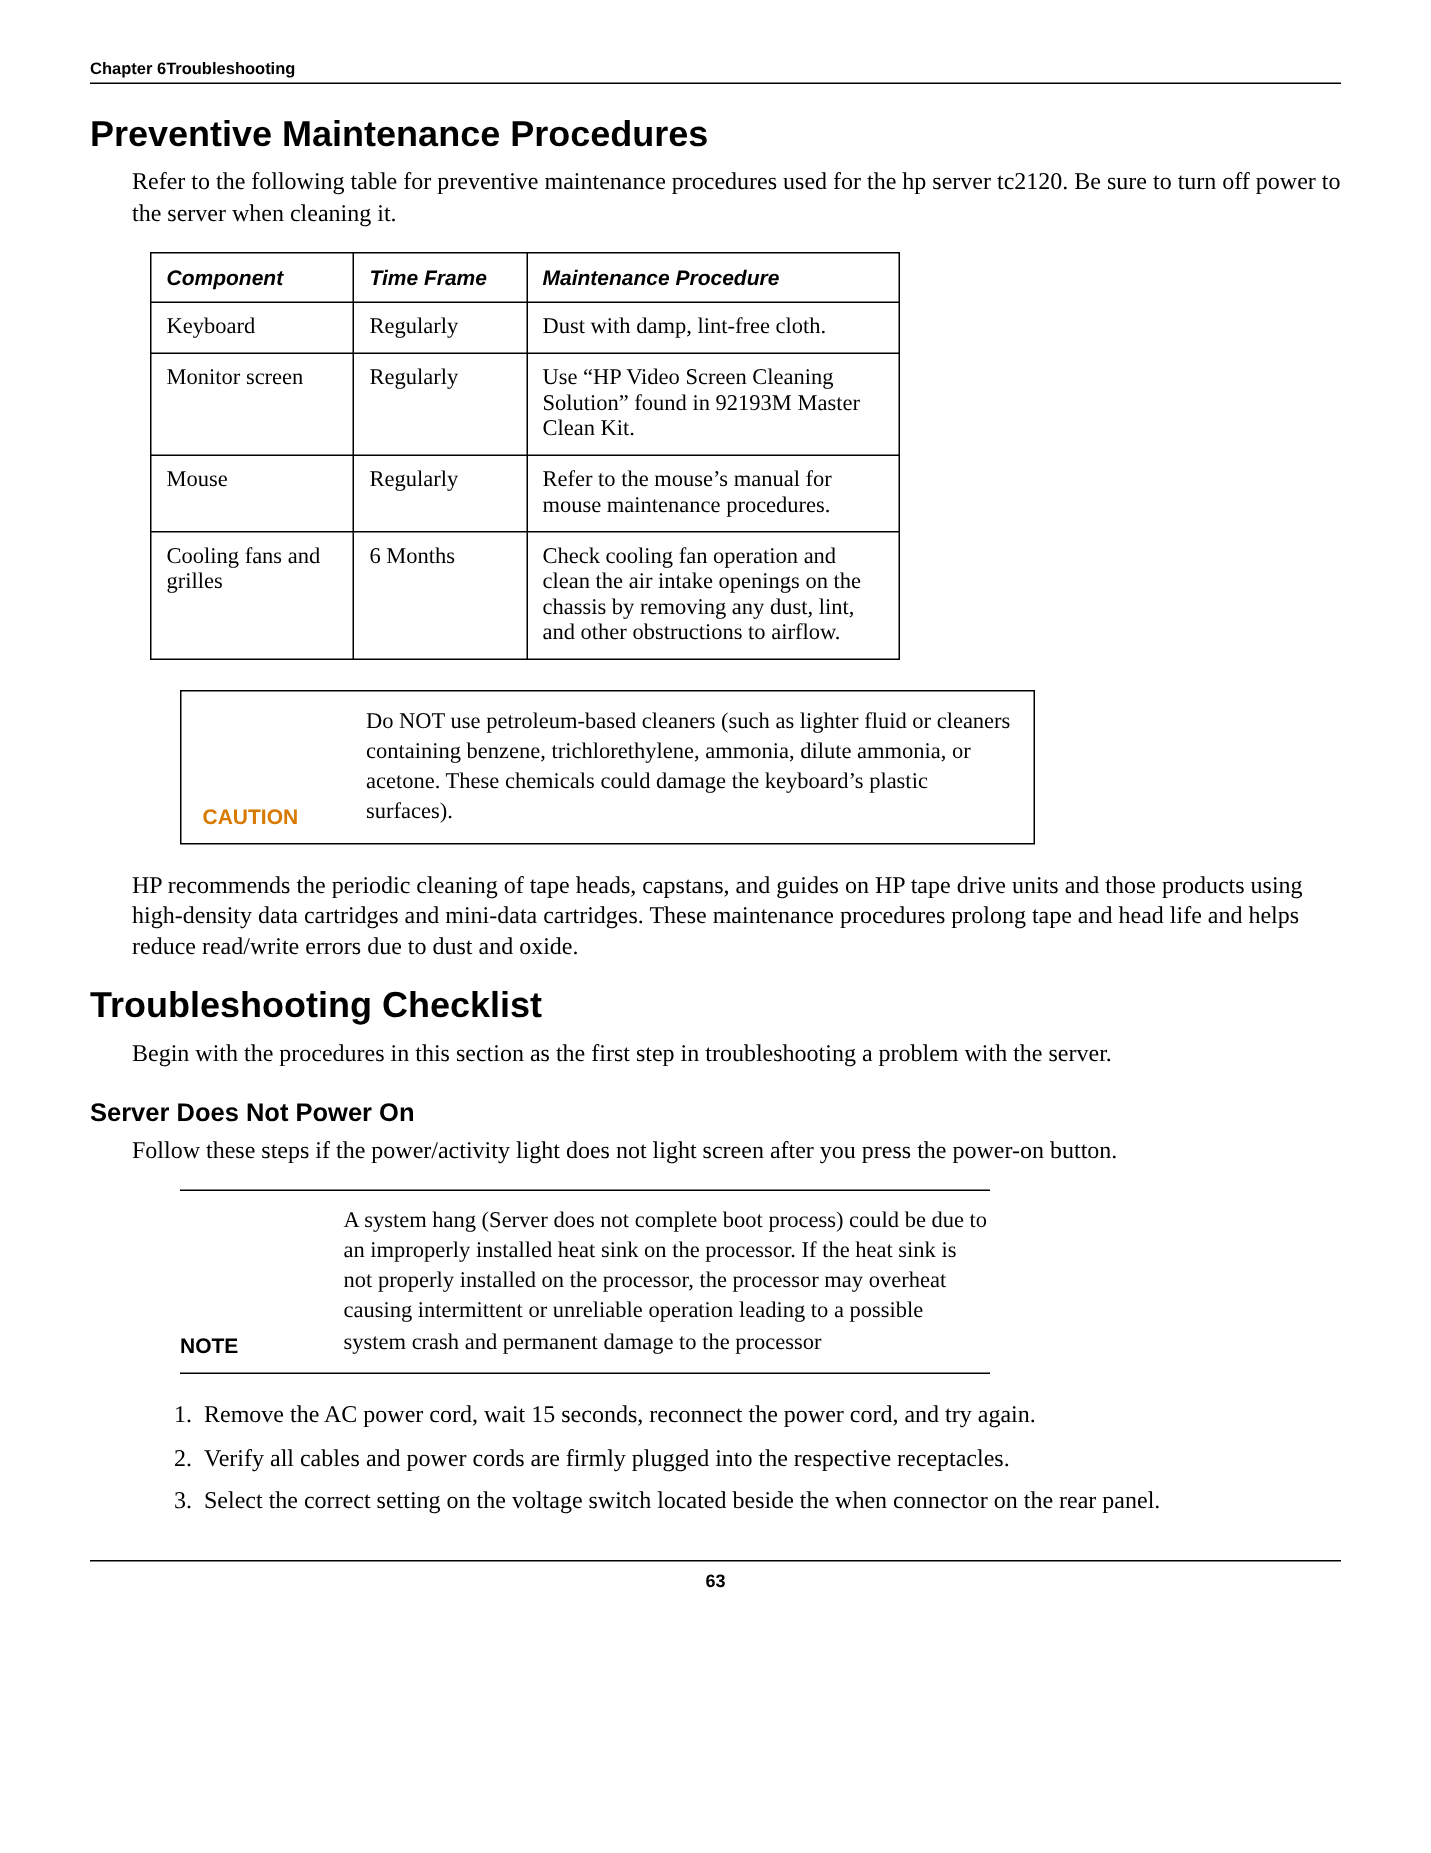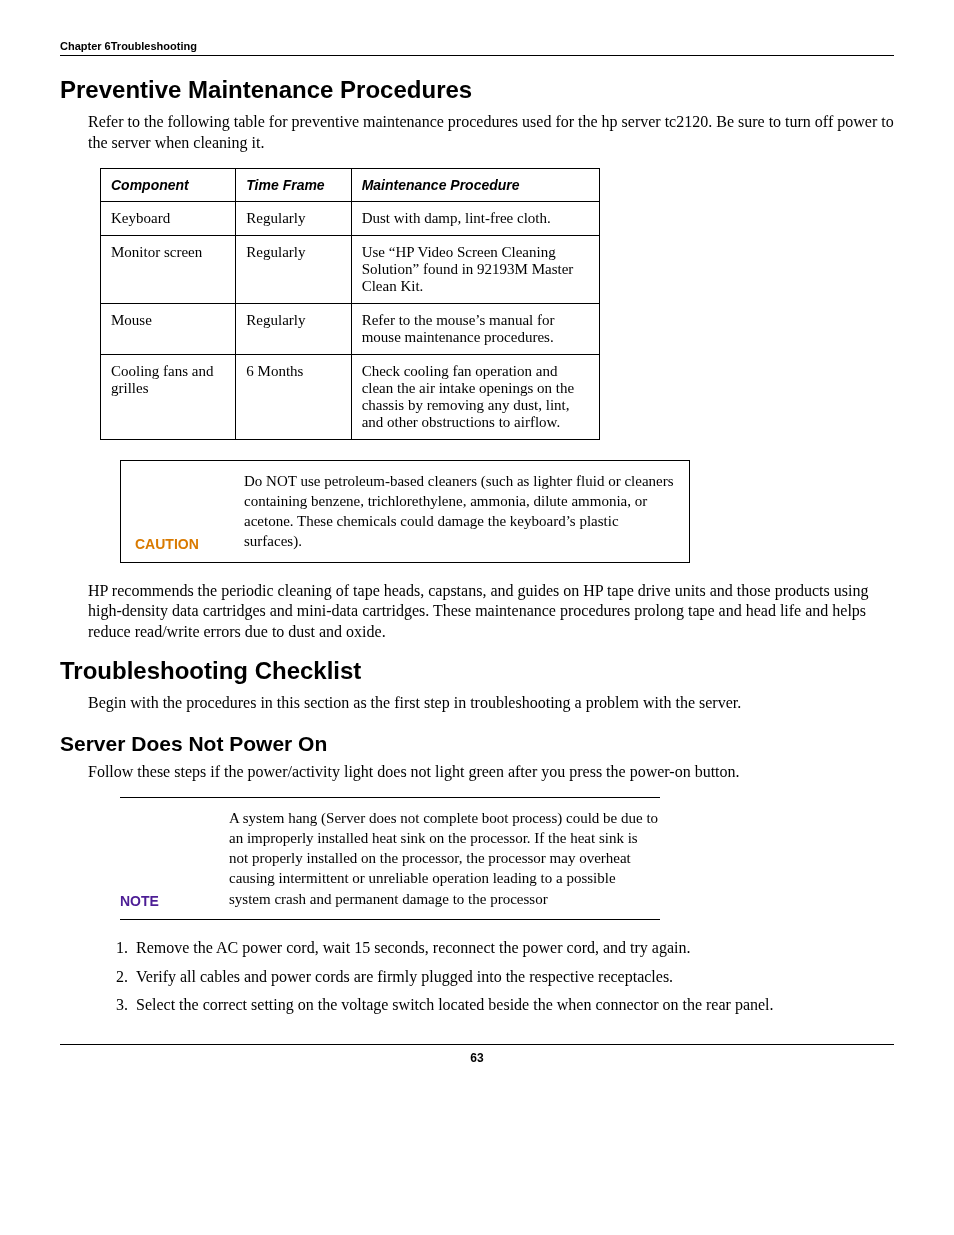--- a/index.html
+++ b/index.html
@@ -23,21 +23,21 @@
     margin-bottom: 20px;
   }
   h1 {
     font-family: Arial, Helvetica, sans-serif;
     font-size: 24px;
     font-weight: bold;
     margin: 14px 0 8px 0;
   }
   h2 {
     font-family: Arial, Helvetica, sans-serif;
-    font-size: 21px;
+    font-size: 17px;
     font-weight: bold;
     margin: 18px 0 6px 0;
   }
   .body-text {
     margin: 6px 0 14px 28px;
     line-height: 1.3;
   }
   table.maint {
     border-collapse: collapse;
     margin: 10px 0 20px 40px;
@@ -75,21 +75,21 @@
     align-items: flex-end;
     gap: 24px;
   }
   .callout-label {
     font-family: Arial, Helvetica, sans-serif;
     font-weight: bold;
     font-size: 14px;
     flex: 0 0 85px;
   }
   .callout.caution .callout-label { color: #d97a00; }
-  .callout.note .callout-label { color: #4c1d95; }
+  .callout.note .callout-label { color: #000000; }
   .callout-body {
     flex: 1;
     line-height: 1.35;
     font-size: 15px;
   }
 
   ol.steps {
     margin: 10px 0 10px 40px;
     padding-left: 20px;
   }
@@ -158,21 +158,21 @@
     <div class="callout-body">Do NOT use petroleum-based cleaners (such as lighter fluid or cleaners containing benzene, trichlorethylene, ammonia, dilute ammonia, or acetone. These chemicals could damage the keyboard’s plastic surfaces).</div>
   </div>
 </div>
 
 <p class="body-text">HP recommends the periodic cleaning of tape heads, capstans, and guides on HP tape drive units and those products using high-density data cartridges and mini-data cartridges. These maintenance procedures prolong tape and head life and helps reduce read/write errors due to dust and oxide.</p>
 
 <h1>Troubleshooting Checklist</h1>
 <p class="body-text">Begin with the procedures in this section as the first step in troubleshooting a problem with the server.</p>
 
 <h2>Server Does Not Power On</h2>
-<p class="body-text">Follow these steps if the power/activity light does not light green after you press the power-on button.</p>
+<p class="body-text">Follow these steps if the power/activity light does not light screen after you press the power-on button.</p>
 
 <div class="callout note">
   <div class="callout-inner">
     <div class="callout-label">NOTE</div>
     <div class="callout-body">A system hang (Server does not complete boot process) could be due to an improperly installed heat sink on the processor. If the heat sink is not properly installed on the processor, the processor may overheat causing intermittent or unreliable operation leading to a possible system crash and permanent damage to the processor</div>
   </div>
 </div>
 
 <ol class="steps">
   <li>Remove the AC power cord, wait 15 seconds, reconnect the power cord, and try again.</li>

